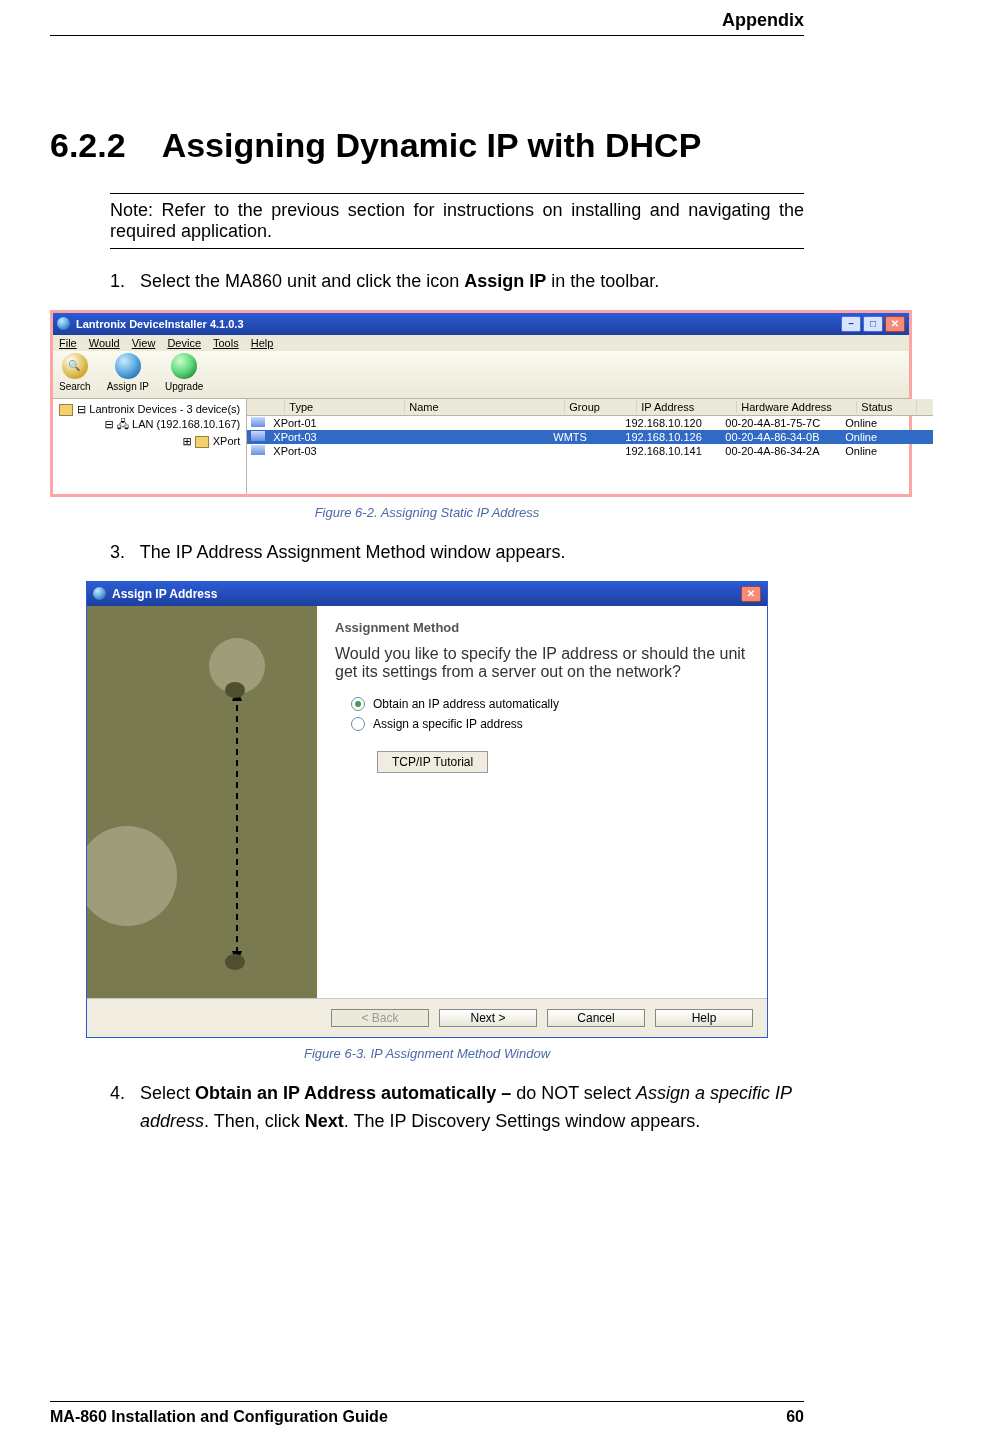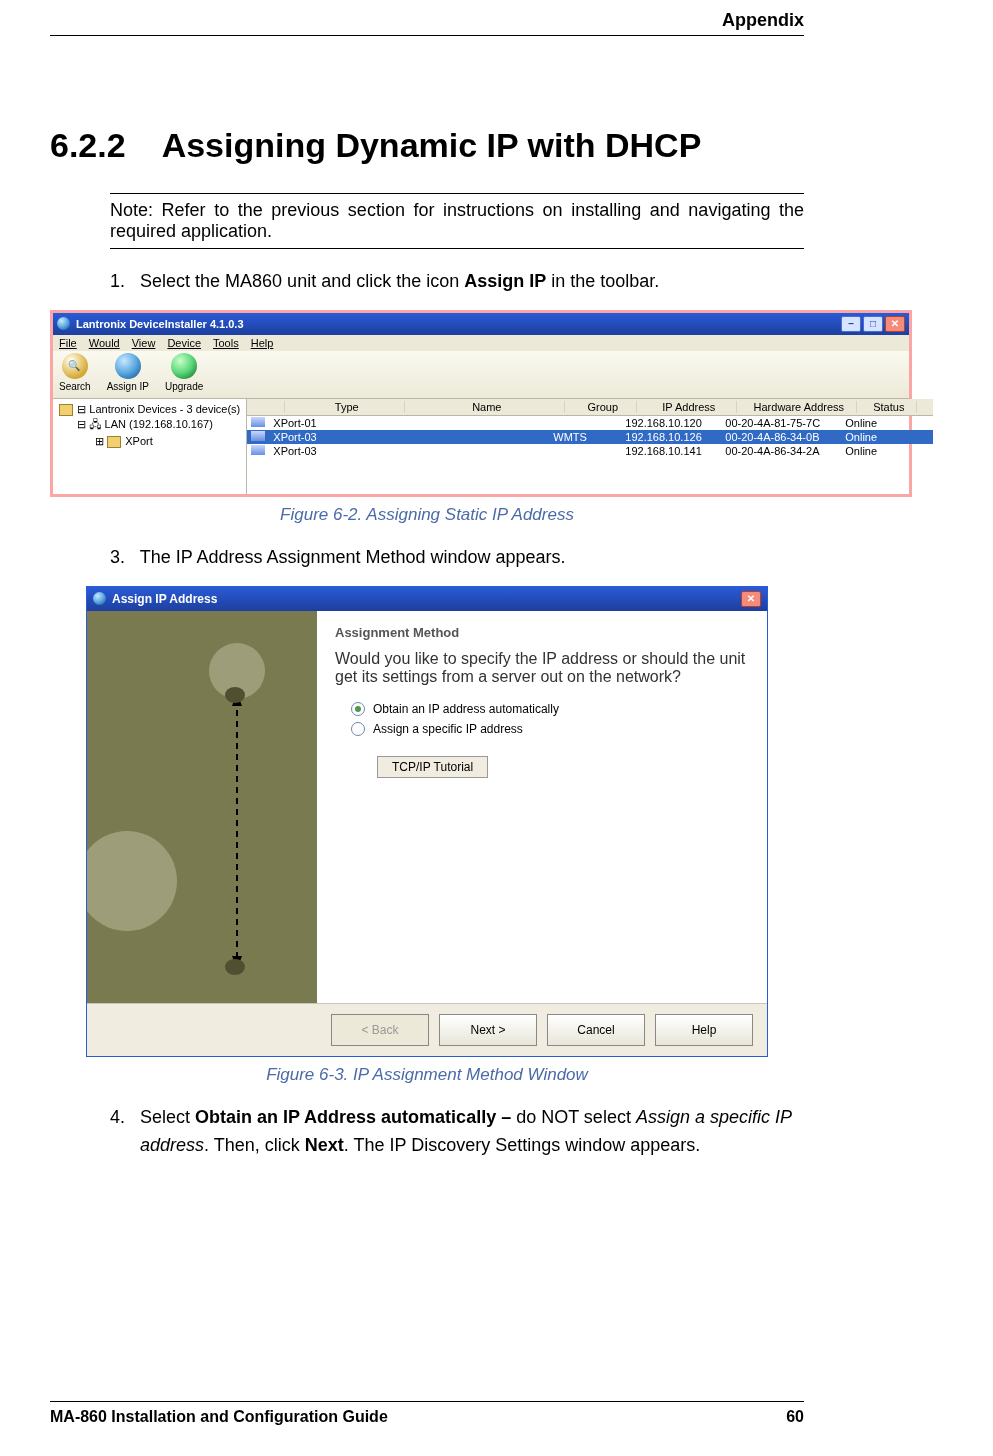--- a/index.html
+++ b/index.html
@@ -46,21 +46,21 @@
     font-size: 18px;
     text-indent: -30px;
     padding-left: 30px;
     margin-bottom: 14px;
     line-height: 1.6;
   }
   .figure-caption {
     text-align: center;
     font-style: italic;
     color: #4a6aa8;
-    font-size: 17px;
+    font-size: 13px;
     margin: 8px 0 14px 0;
   }
 
   
   .di-window {
     margin: 4px auto 0 auto;
     width: 856px;
     border: 3px solid #fca5a5;
     font-family: Tahoma, Arial, sans-serif;
     font-size: 11px;
@@ -124,35 +124,34 @@
   .tool-icon.globe2 { background: radial-gradient(circle at 35% 30%, #c8ffc8, #5ad67a 50%, #2a9040 80%); }
   .di-body {
     display: flex;
     background: #fff;
   }
   .di-tree {
     width: 220px;
     border-right: 1px solid #b8b8a8;
     padding: 4px 6px 30px 6px;
   }
-  .tree-item { white-space: nowrap; }
+  .tree-item { white-space: nowrap; text-align: right; }
   .tree-indent1 { padding-left: 18px; }
   .tree-indent2 { padding-left: 36px; }
   .tree-icon { display:inline-block; width:12px; height:10px; background:#f0d070; border:1px solid #a08030; margin-right:4px; vertical-align:middle; }
   .di-list {
     flex: 1;
     font-size: 11px;
   }
   .di-cols {
     display: grid;
     grid-template-columns: 22px 120px 160px 72px 100px 120px 60px;
     background: #ece9d8;
     border-bottom: 1px solid #b8b8a8;
     padding: 2px 16px;
-    text-align: center;
   }
   .di-cols > div { padding-left: 4px; border-right: 1px solid #d4d4c8; }
   .di-row {
     display: grid;
     grid-template-columns: 22px 120px 160px 72px 100px 120px 60px;
     padding: 1px 0;
   }
   .di-row > div { padding-left: 4px; }
   .di-row.sel { background:#316ac5; color:#fff; }
   .di-dev-icon { display:inline-block; width:14px; height:10px; background:linear-gradient(#c8d8ff,#6890e0); margin-right:2px; }
@@ -209,21 +208,21 @@
     padding: 10px 14px;
     display: flex;
     justify-content: flex-end;
     gap: 10px;
   }
   .wbtn {
     min-width: 72px;
     text-align: center;
     border:1px solid #888;
     background: linear-gradient(#fff,#e8e6d8);
-    padding: 8px 12px;
+    padding: 1px 12px;
     font-size: 12px;
   }
   .wbtn.disabled { color:#999; background:#ece9d8; }
 
   .footer {
     position: absolute;
     left: 50px; right: 50px; bottom: 30px;
     border-top: 1.5px solid #000;
     padding-top: 6px;
     display: flex;

